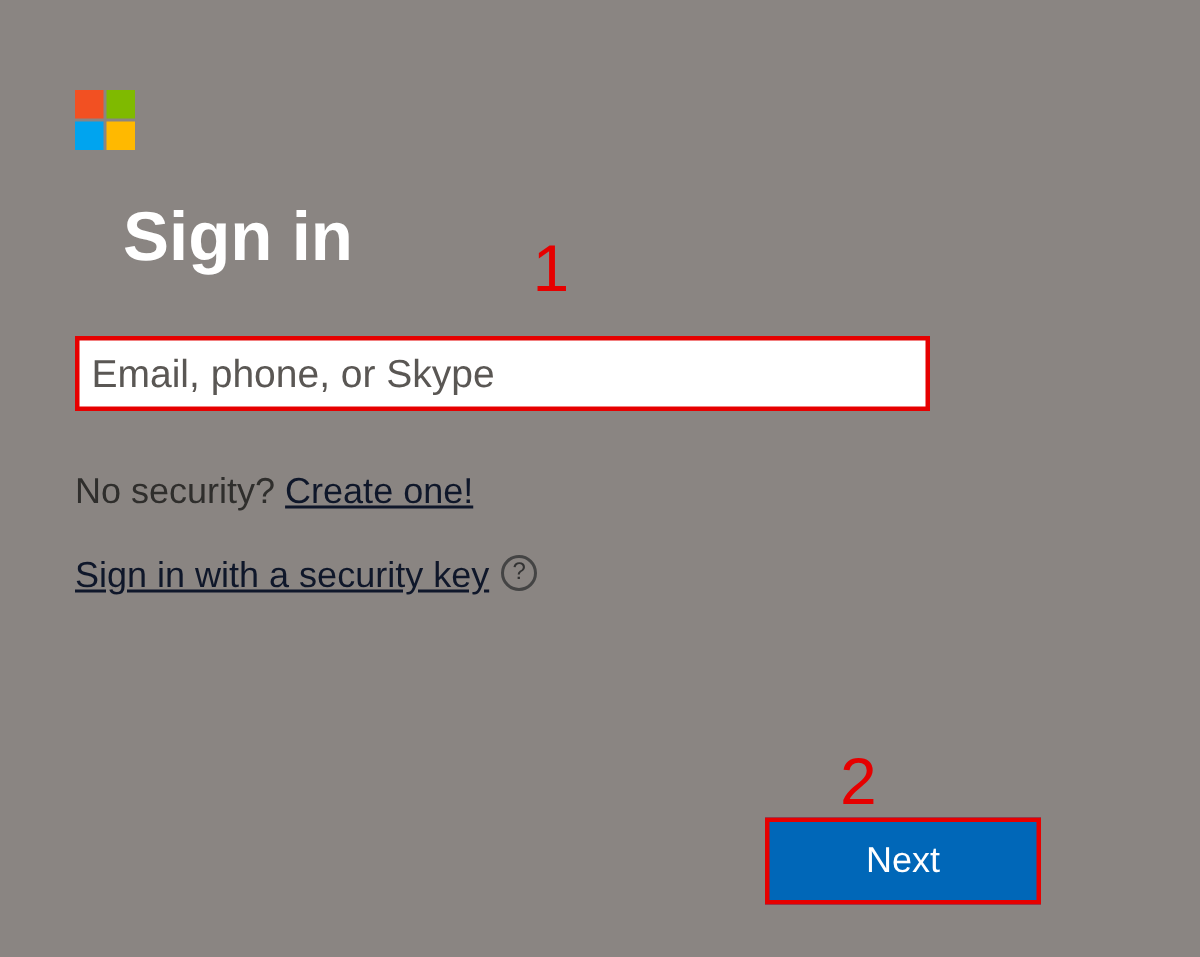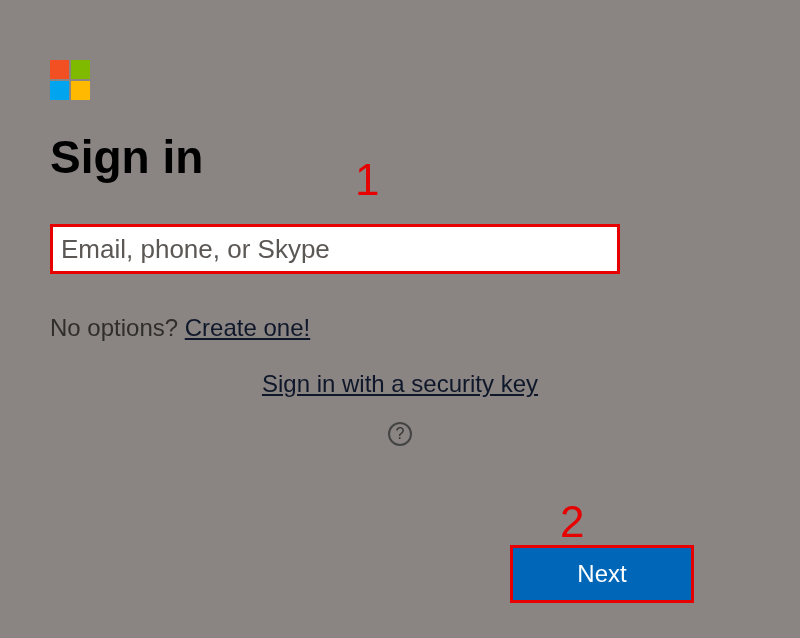--- a/index.html
+++ b/index.html
@@ -41,22 +41,23 @@
     .sq.blue { background: #00a4ef; }
     .sq.yellow { background: #ffb900; }
     .brand {
       font-size: 34px;
       color: #5a5754;
       font-weight: 500;
     }
     .heading {
       font-size: 46px;
       font-weight: 600;
-      color: #000000;
+      color: #ffffff;
       margin-bottom: 40px;
+      margin-left: 32px;
     }
     .input-wrap {
       position: relative;
       margin-bottom: 40px;
     }
     .login-input {
       width: 570px;
       height: 50px;
       background: #ffffff;
       border: 3px solid #e60000;
@@ -89,23 +90,21 @@
       margin-bottom: 28px;
       color: #2f2e2c;
     }
     .link {
       color: #0f172a;
       cursor: pointer;
       text-decoration: underline;
     }
     .sec-row {
       display: flex;
-      align-items: center;
-      gap: 24px;
-      flex-direction: column;
+      gap: 8px;
     }
     .help-icon {
       display: inline-flex;
       align-items: center;
       justify-content: center;
       width: 24px;
       height: 24px;
       border: 2px solid #444;
       border-radius: 50%;
       font-size: 16px;
@@ -142,21 +141,21 @@
     </div>
   </div>
 
   <div class="heading">Sign in</div>
 
   <div class="input-wrap">
     <input class="login-input" type="text" placeholder="Email, phone, or Skype" style="">
   </div>
 
   <div class="text-row">
-    <span>No options? </span><span class="link">Create one!</span>
+    <span>No security? </span><span class="link">Create one!</span>
   </div>
 
   <div class="text-row sec-row">
     <span class="link">Sign in with a security key</span>
     <span class="help-icon">?</span>
   </div>
 
 </div>
 
 <div class="annot one">1</div>

